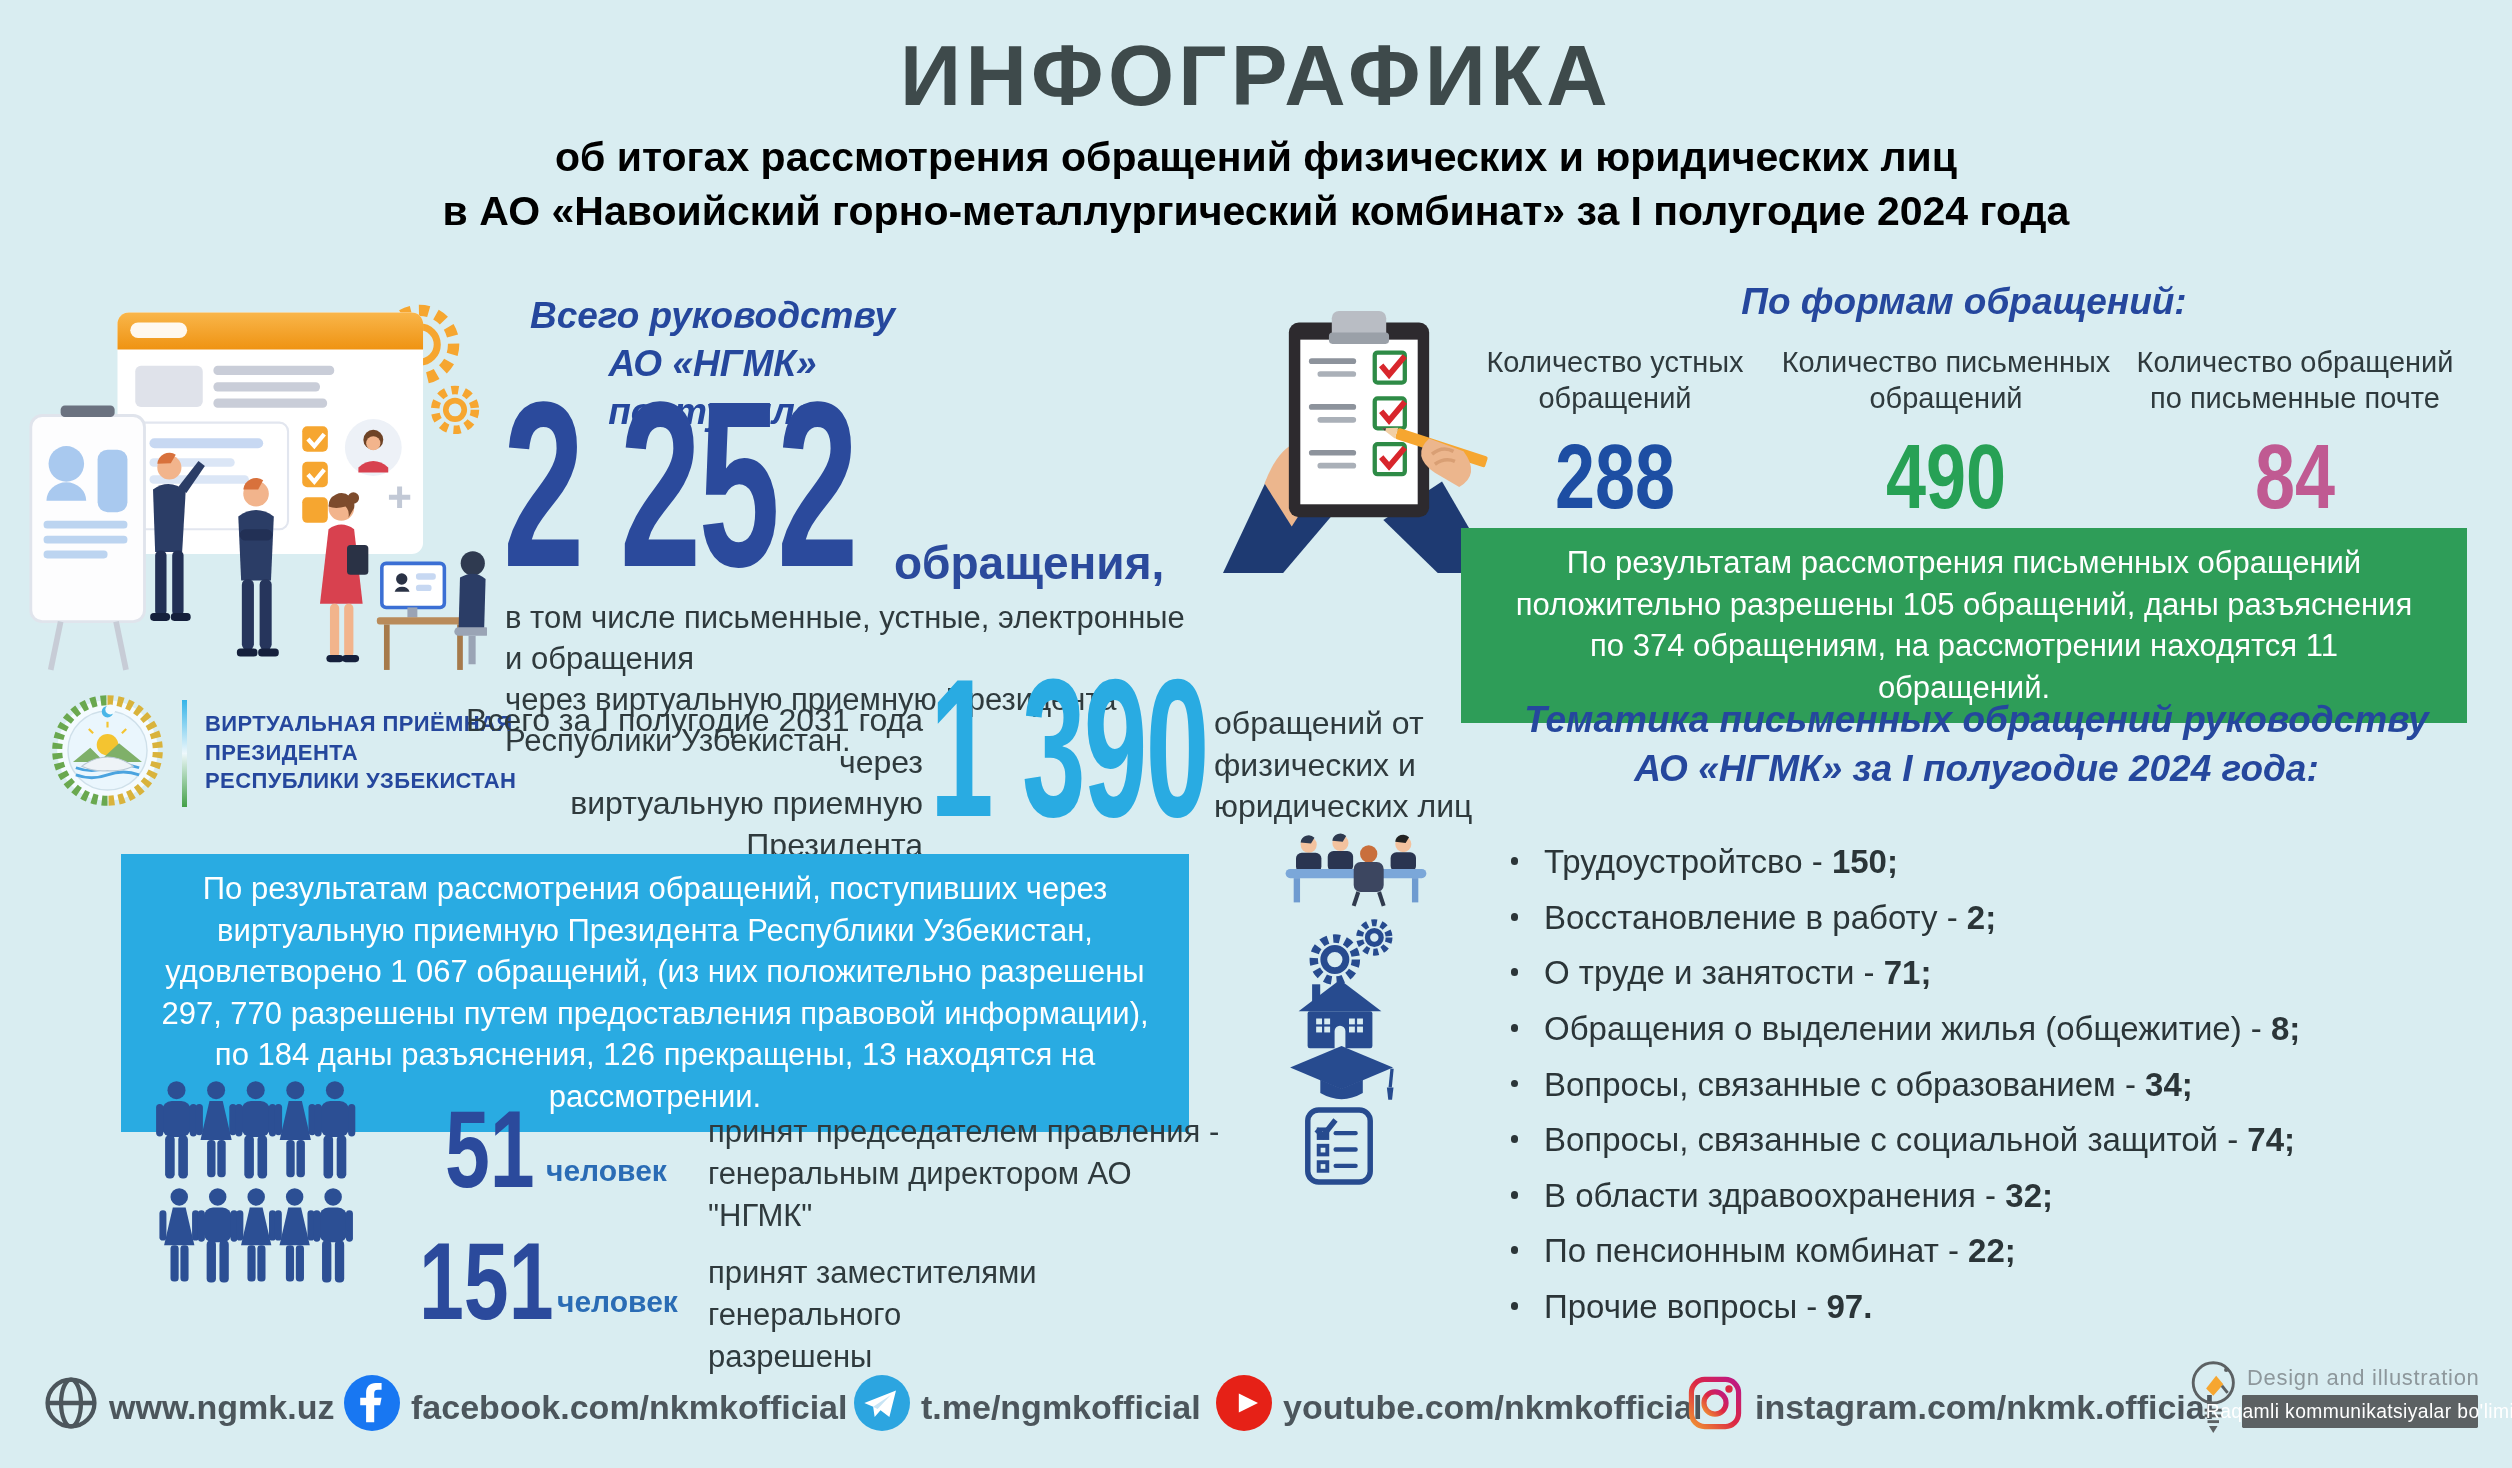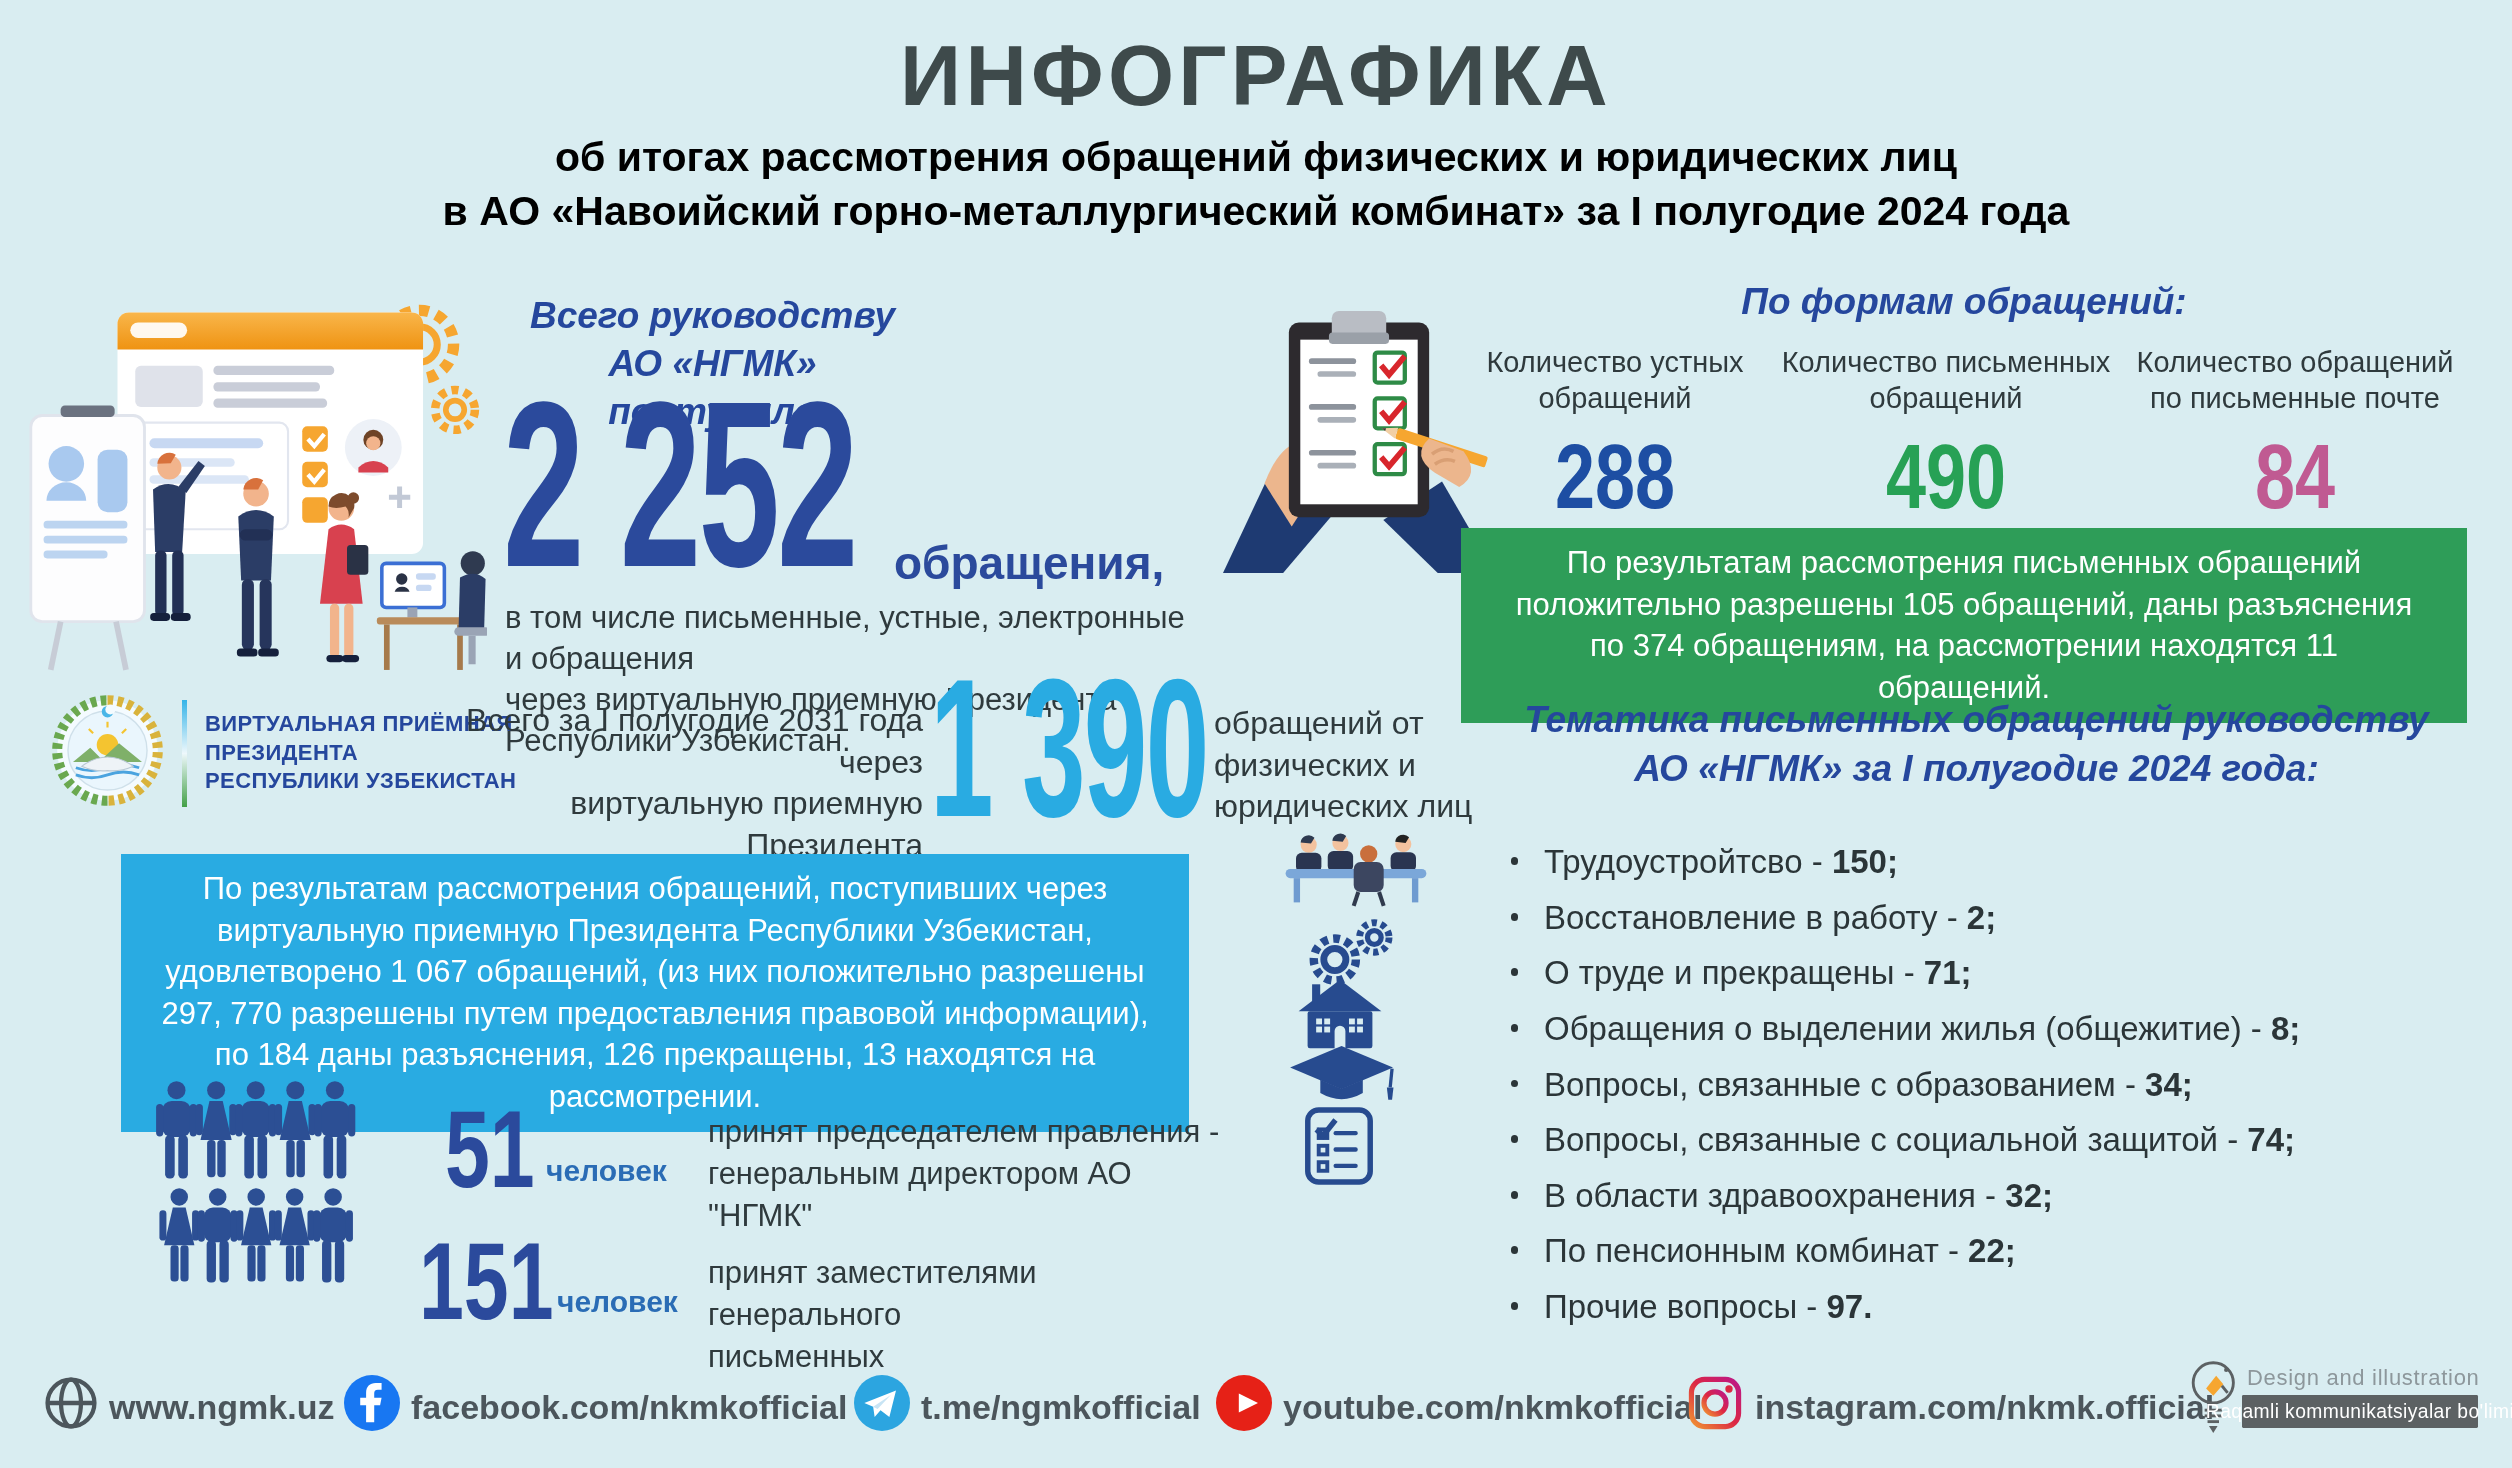--- a/index.html
+++ b/index.html
@@ -347,21 +347,21 @@
     <use href="#p-woman" x="132" width="80" height="175"></use>
     <use href="#p-woman" x="198" width="80" height="175"></use>
     <use href="#p-man" x="264" width="80" height="175"></use>
   </svg>
   <div class="abs" style="left:419px; top:1238px;">
     <span class="count-num">151</span>
   </div>
   <div class="abs chel" style="left:557px; top:1285px;">человек</div>
   <div class="abs row-text" style="left:708px; top:1252px; width:516px;">
     <div>принят заместителями генерального</div>
-    <div>письменных</div>
+    <div>разрешены</div>
   </div>
 
   <svg class="abs" style="left:1280px; top:832px;" width="152" height="75" viewBox="0 0 260 130">
     <circle cx="48" cy="22" r="14" fill="#f3c29e"></circle>
       <path d="M34,18 a14,14 0 0 1 24,-8 l-6,10 z" fill="#2e3a50"></path>
     <circle cx="103" cy="19" r="14" fill="#f3c29e"></circle>
       <path d="M89,15 a14,14 0 0 1 24,-8 l-6,10 z" fill="#2e3a50"></path>
     <circle cx="212" cy="21" r="14" fill="#f3c29e"></circle>
       <path d="M198,17 a14,14 0 0 1 24,-8 l-6,10 z" fill="#222"></path>
     <rect x="26" y="36" width="44" height="34" rx="10" fill="#2a3550"></rect>
@@ -416,21 +416,21 @@
       <rect x="76" y="64" width="62" height="11" rx="5"></rect>
         <rect x="76" y="106" width="62" height="11" rx="5"></rect>
         <rect x="76" y="148" width="62" height="11" rx="5"></rect>
     </g>
     <path d="M32,60 l17,16 l32,-40" fill="none" stroke="#274b8f" stroke-width="14"></path>
   </svg>
 
   <ul class="abs topic-list" style="left:1502px; top:844px;">
     <li><span>Трудоустройтсво - </span><b>150;</b></li>
     <li><span>Восстановление в работу - </span><b>2;</b></li>
-    <li><span>О труде и прекращены - </span><b>71;</b></li>
+    <li><span>О труде и занятости - </span><b>71;</b></li>
     <li><span>Обращения о выделении жилья (общежитие) - </span><b>8;</b></li>
     <li><span>Вопросы, связанные с образованием - </span><b>34;</b></li>
     <li><span>Вопросы, связанные с социальной защитой - </span><b>74;</b></li>
     <li><span>В области здравоохранения - </span><b>32;</b></li>
     <li><span>По пенсионным комбинат - </span><b>22;</b></li>
     <li><span>Прочие вопросы - </span><b>97.</b></li>
   </ul>
 
   <svg class="abs" style="left:44px; top:1376px;" width="54" height="54" viewBox="0 0 76 76">
     <circle cx="38" cy="38" r="33" fill="none" stroke="#4c565c" stroke-width="6"></circle>

